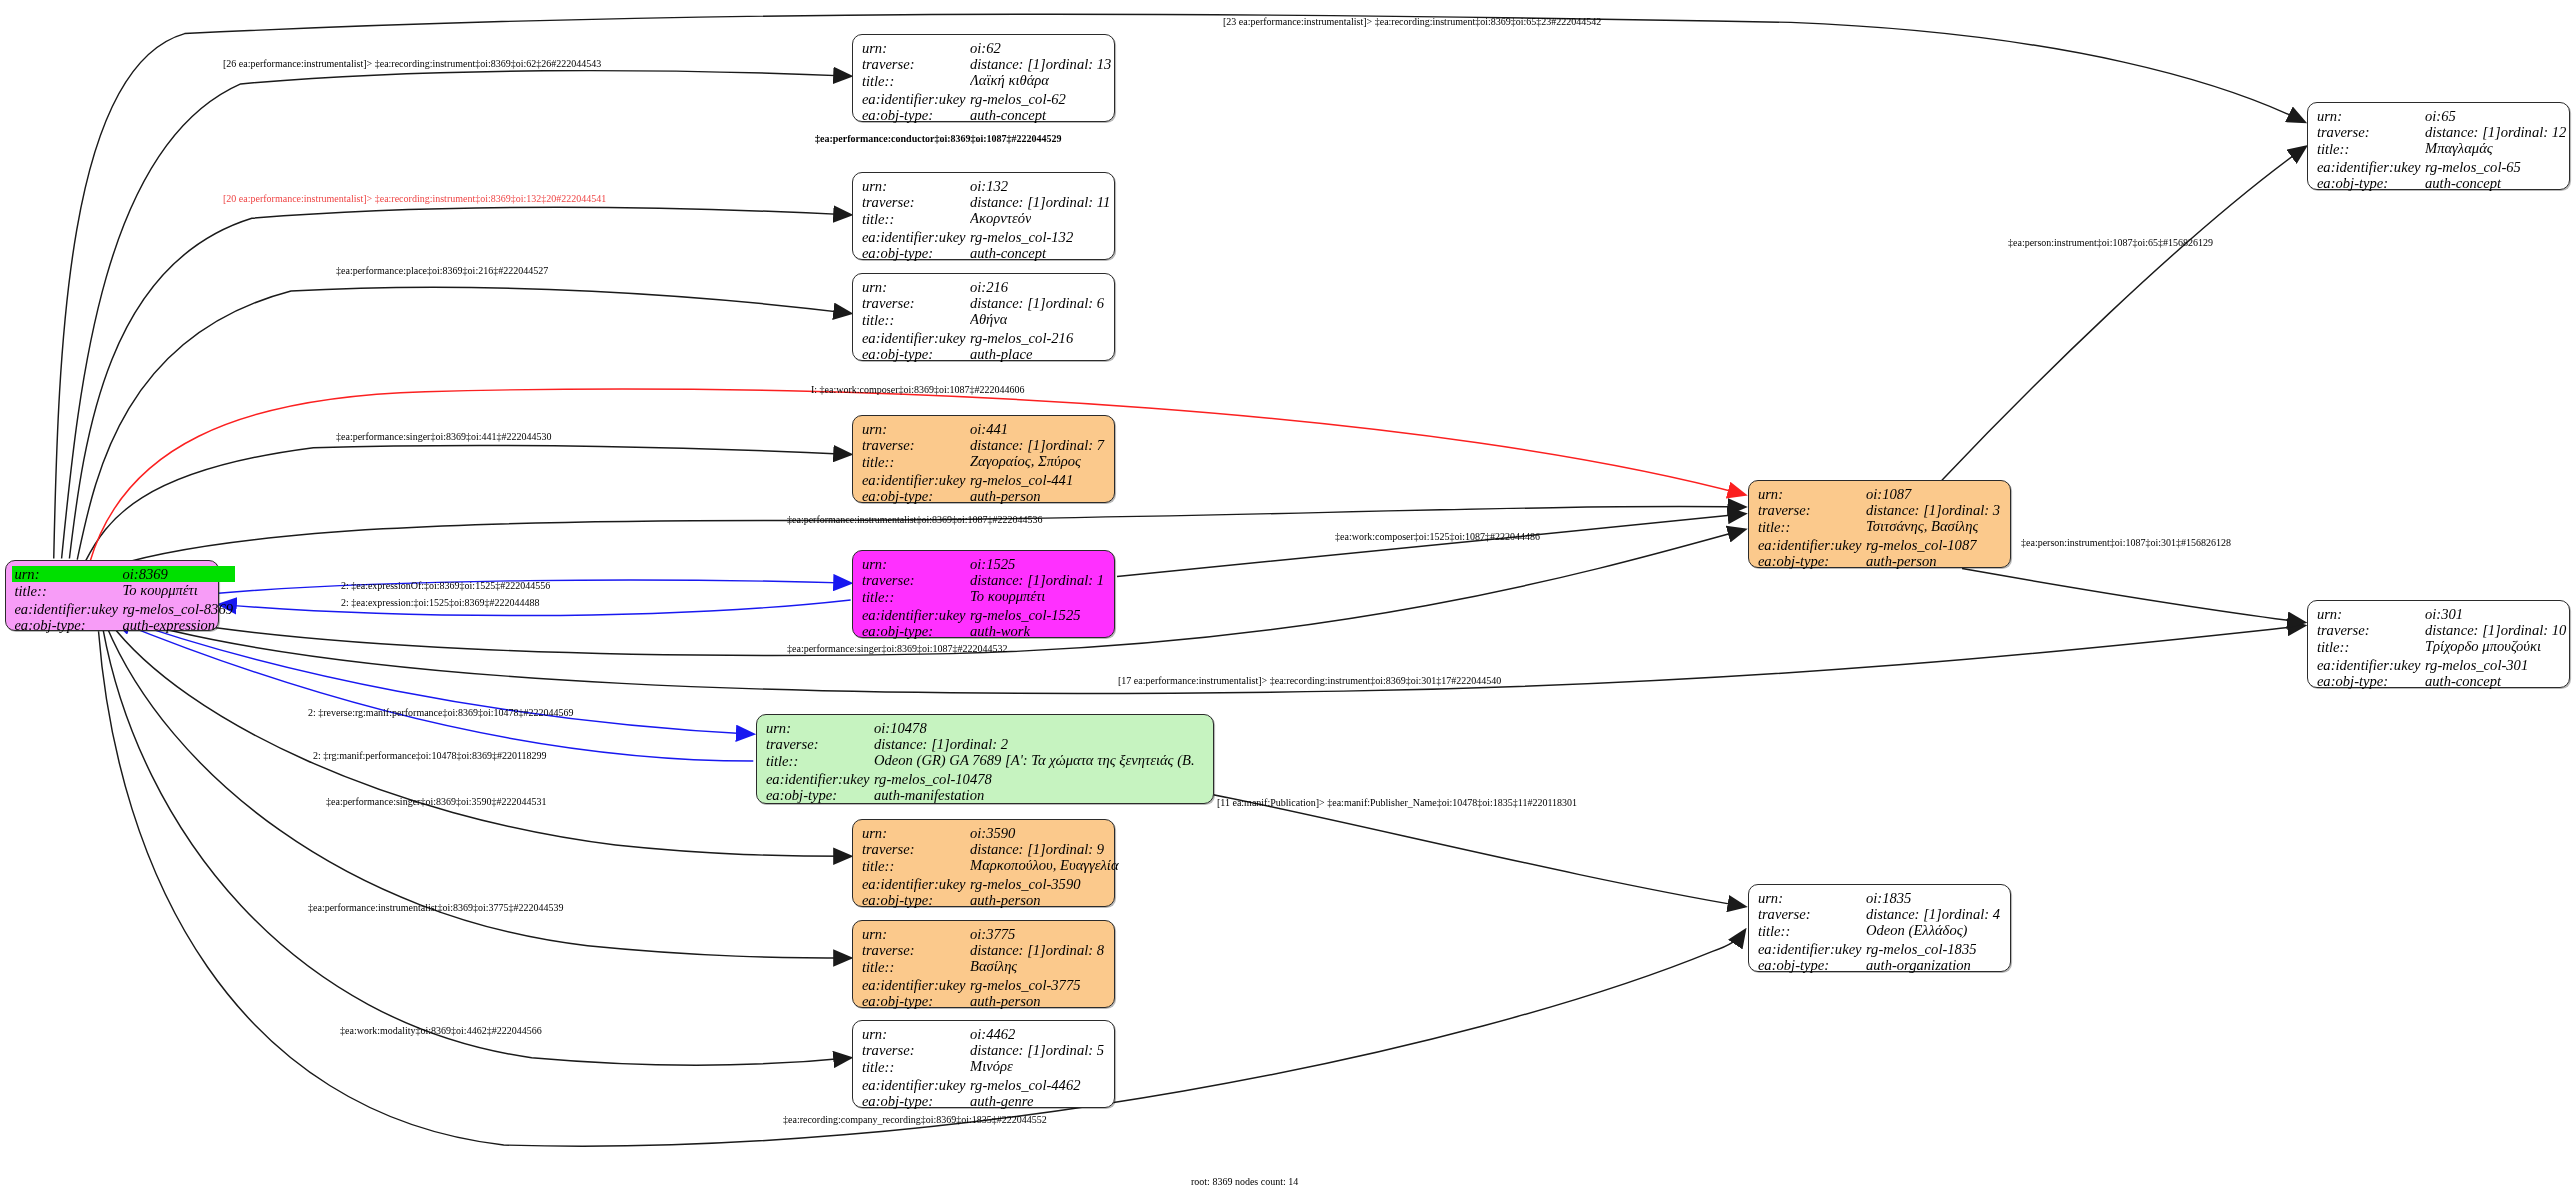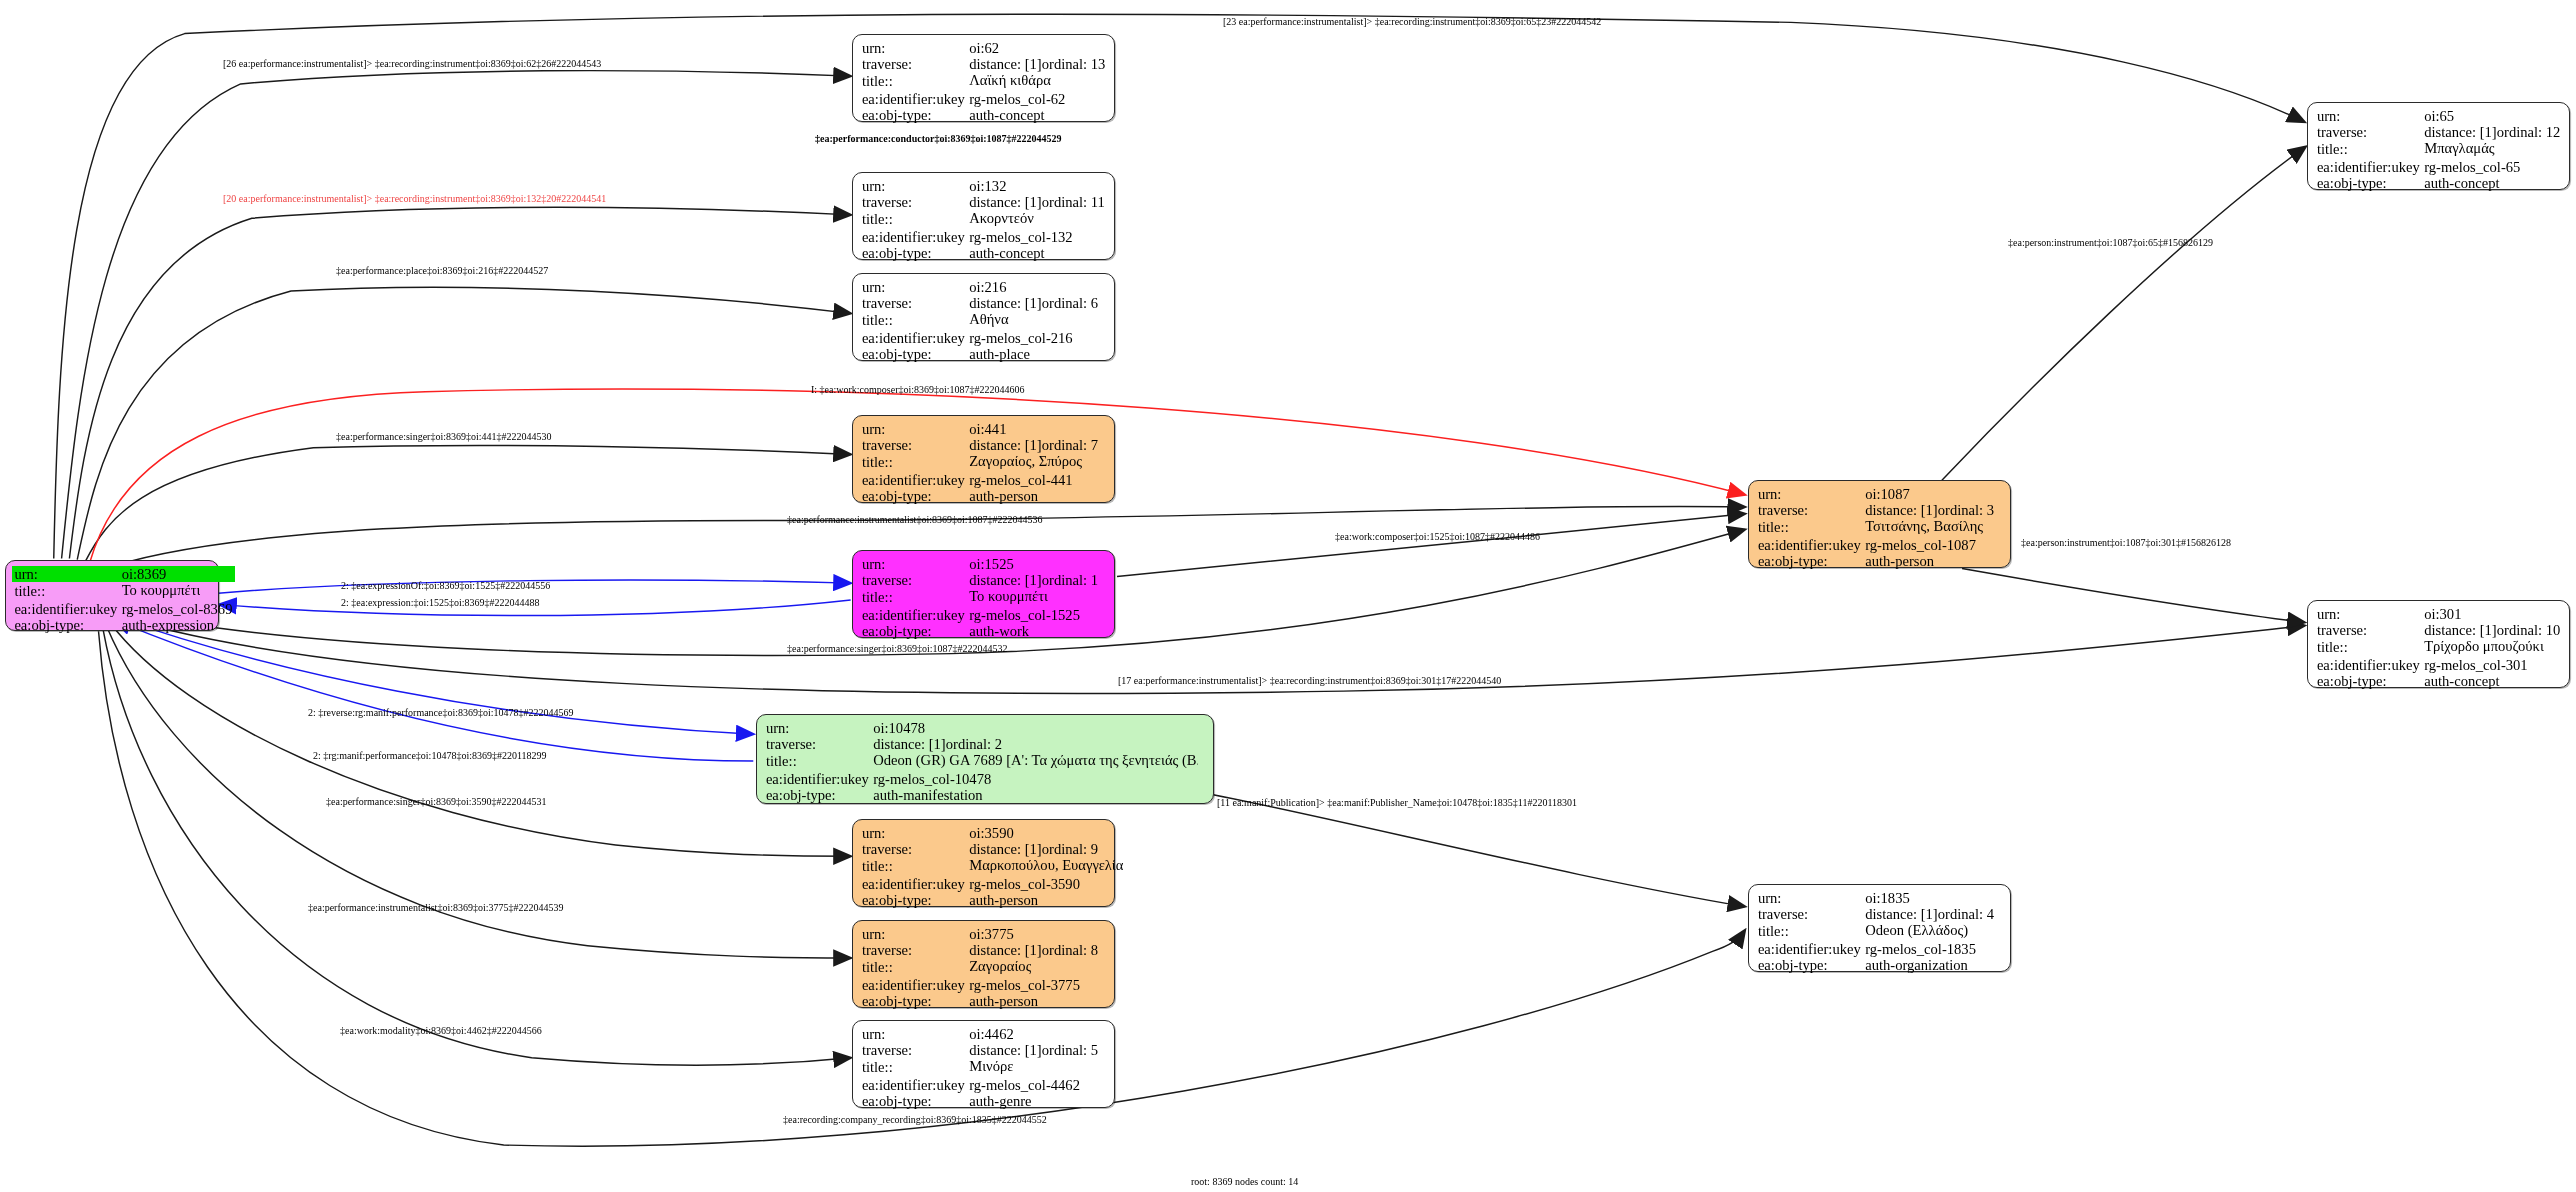--- a/index.html
+++ b/index.html
@@ -7,21 +7,21 @@
   #stage{position:relative;width:2576px;height:1192px;background:#fff;overflow:hidden;}
   #edges{position:absolute;left:0;top:0;width:2576px;height:1192px;pointer-events:none;}
   .node{position:absolute;border:1.1px solid #2b2b2b;border-radius:10px;box-sizing:border-box;
         background:#ffffff;box-shadow:1.1px 1.1px 0 rgba(0,0,0,.28);}
   .node table{border-collapse:collapse;width:100%;height:100%;}
   .node td{font-size:14.6px;line-height:1.02;color:#000;padding:0.6px 2.2px;white-space:nowrap;vertical-align:middle;}
   .node td.k{width:102px;}
   .node td.v{width:auto;}
   .kv-hl{background:#00e000;}
   .trav .d{display:inline-block;min-width:72px;}
-  .nbody{padding:5px 5.6px 5px 6.7px;box-sizing:border-box;}
+  .nbody{padding:5px 5.6px 5px 6.7px;box-sizing:border-box;font-style:italic;}
   .elabel{position:absolute;font-size:10px;color:#000;white-space:nowrap;line-height:1;}
   .footer{position:absolute;font-size:10px;color:#000;white-space:nowrap;}
   .n-white{background:#ffffff;}
   .n-orange{background:#fbc98c;}
   .n-green{background:#c6f3c0;}
   .n-magenta{background:#ff30ff;}
   .n-violet{background:#f79cf7;}
   .clip-title{display:inline-block;max-width:325px;overflow:hidden;text-overflow:clip;}
 </style>
 </head>
@@ -315,21 +315,21 @@
               <tr>
                 <td class="k">urn:</td>
                 <td class="v">oi:3775</td>
               </tr>
               <tr>
                 <td class="k">traverse:</td>
                 <td class="v trav"><span class="d">distance: [1]</span>ordinal: 8</td>
               </tr>
               <tr>
                 <td class="k">title::</td>
-                <td class="v"><span class="clip-title">Ζαγοραίος</span></td>
+                <td class="v"><span class="clip-title">Βασίλης</span></td>
               </tr>
               <tr>
                 <td class="k">ea:identifier:ukey</td>
                 <td class="v">rg-melos_col-3775</td>
               </tr>
               <tr>
                 <td class="k">ea:obj-type:</td>
                 <td class="v">auth-person</td>
               </tr>
             </tbody>

